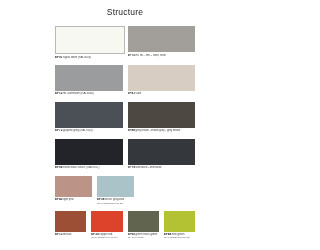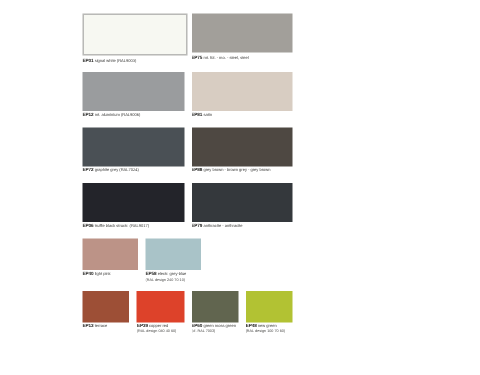--- a/index.html
+++ b/index.html
@@ -83,20 +83,21 @@
     font-size: 2.5px;
     line-height: 3px;
     color: #4a4a48;
   }
 </style>
 </head>
 <body>
 
 <div class="sheet">
 
+  <div class="page-title">Structure</div>
 
   <div class="grid">
       <div class="row">
         <div class="cell large">
           <div class="swatch h-large bordered" style="background: rgb(247, 248, 242);"></div>
           <div class="label"><span class="code">EP01</span><span class="desc"> signal white (RAL9003)</span></div>
         </div>
         <div class="cell large">
           <div class="swatch h-large" style="background: rgb(162, 159, 154);"></div>
           <div class="label"><span class="code">EP75</span><span class="desc"> mt. fol. - mo. - steel, steel</span></div>

